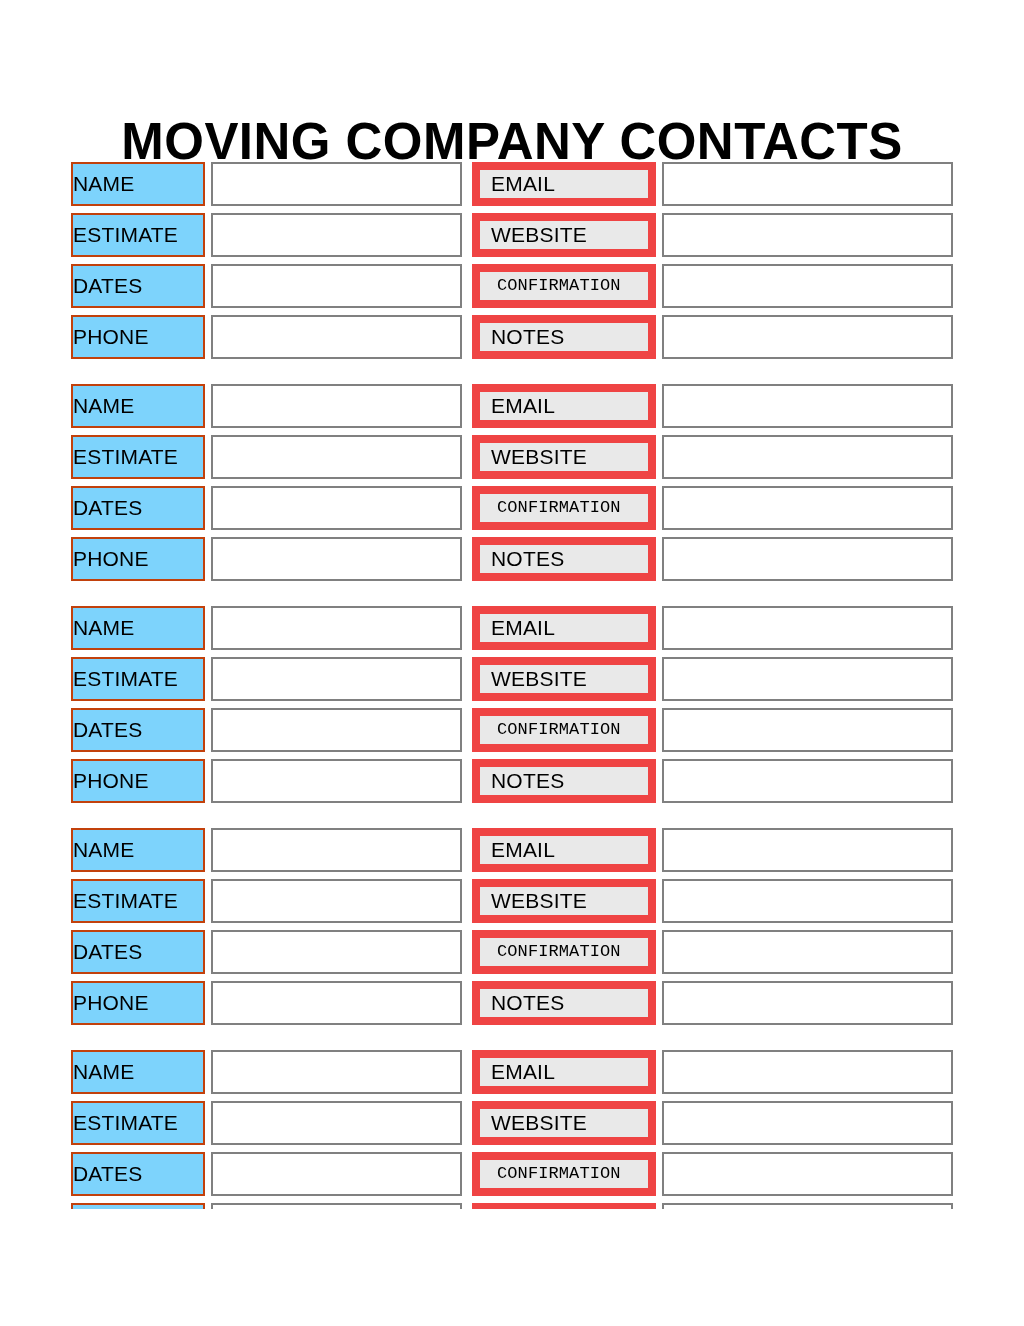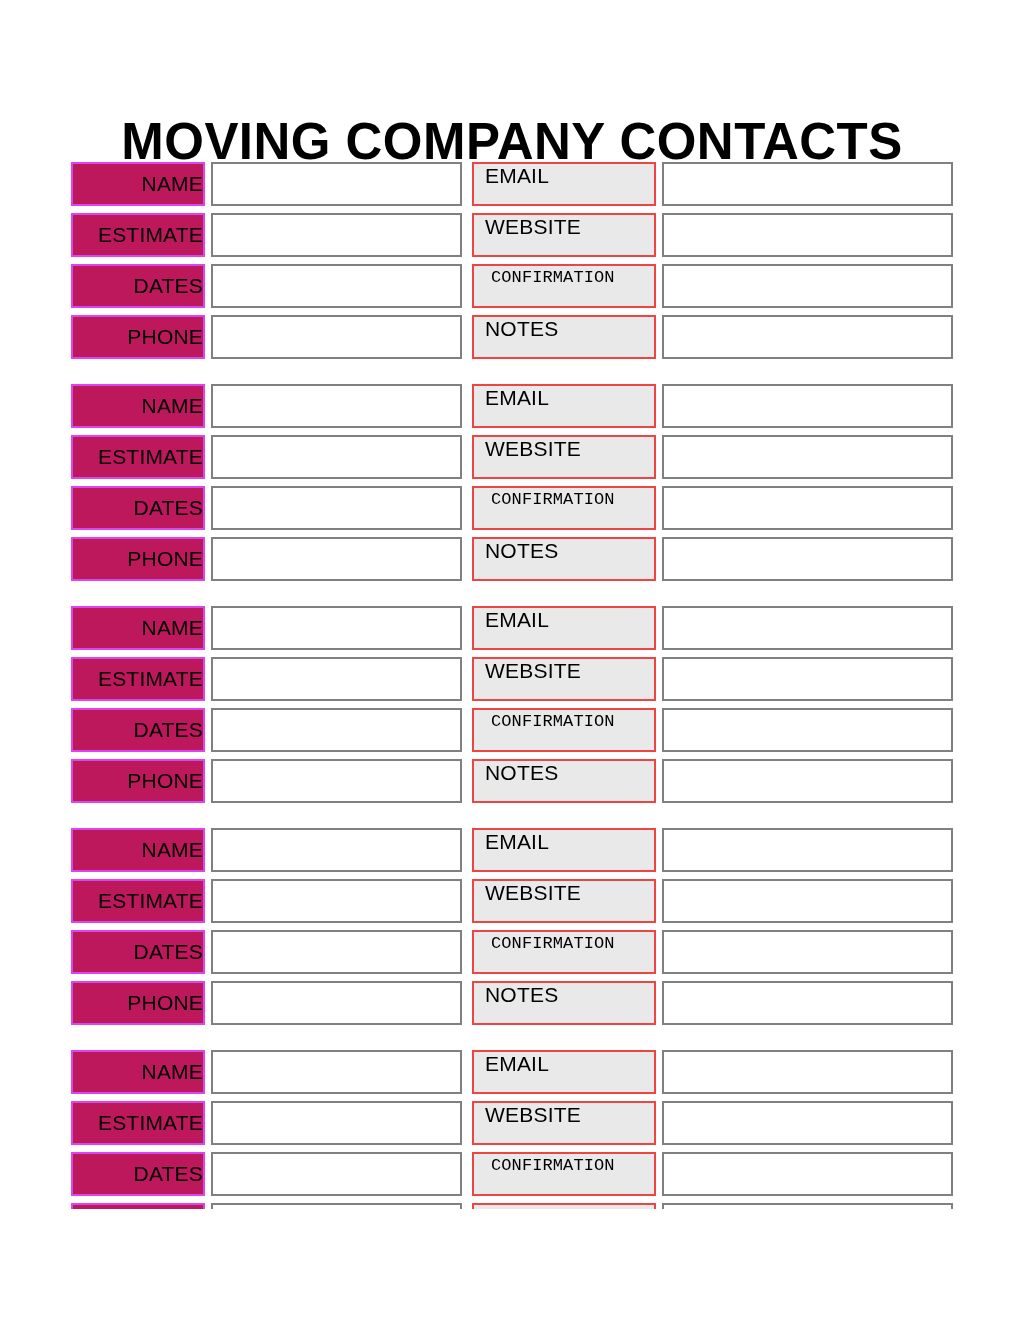--- a/index.html
+++ b/index.html
@@ -62,25 +62,25 @@
     height: 44px;
     margin-bottom: 7px;
   }
   .row:last-child { margin-bottom: 0; border-radius: 13px; }
 
   
   .cell-left-label {
     flex: 0 0 134px;
     width: 134px;
     box-sizing: border-box;
-    background: #be185d;
-    border: 2px solid #d946ef;
+    background: #7dd3fc;
+    border: 2px solid #c2410c;
     display: flex;
     align-items: center;
-    justify-content: flex-end;
+    justify-content: flex-start;
     overflow: hidden;
   }
   .cell-left-input {
     flex: 0 0 251px;
     width: 251px;
     box-sizing: border-box;
     background: #ffffff;
     border: 2px solid #808080;
     margin-left: 6px;
   }
@@ -89,22 +89,23 @@
   .gutter {
     flex: 0 0 10px;
   }
 
   
   .cell-right-label {
     flex: 0 0 184px;
     width: 184px;
     box-sizing: border-box;
     background: #e9e9e9;
-    border: 2px solid #ef4444;
+    border: 8px solid #ef4444;
     display: flex;
+    align-items: center;
     justify-content: flex-start;
     padding-left: 11px;
     overflow: hidden;
   }
   .cell-right-input {
     flex: 1 1 auto;
     box-sizing: border-box;
     background: #ffffff;
     border: 2px solid #808080;
     margin-left: 6px;

